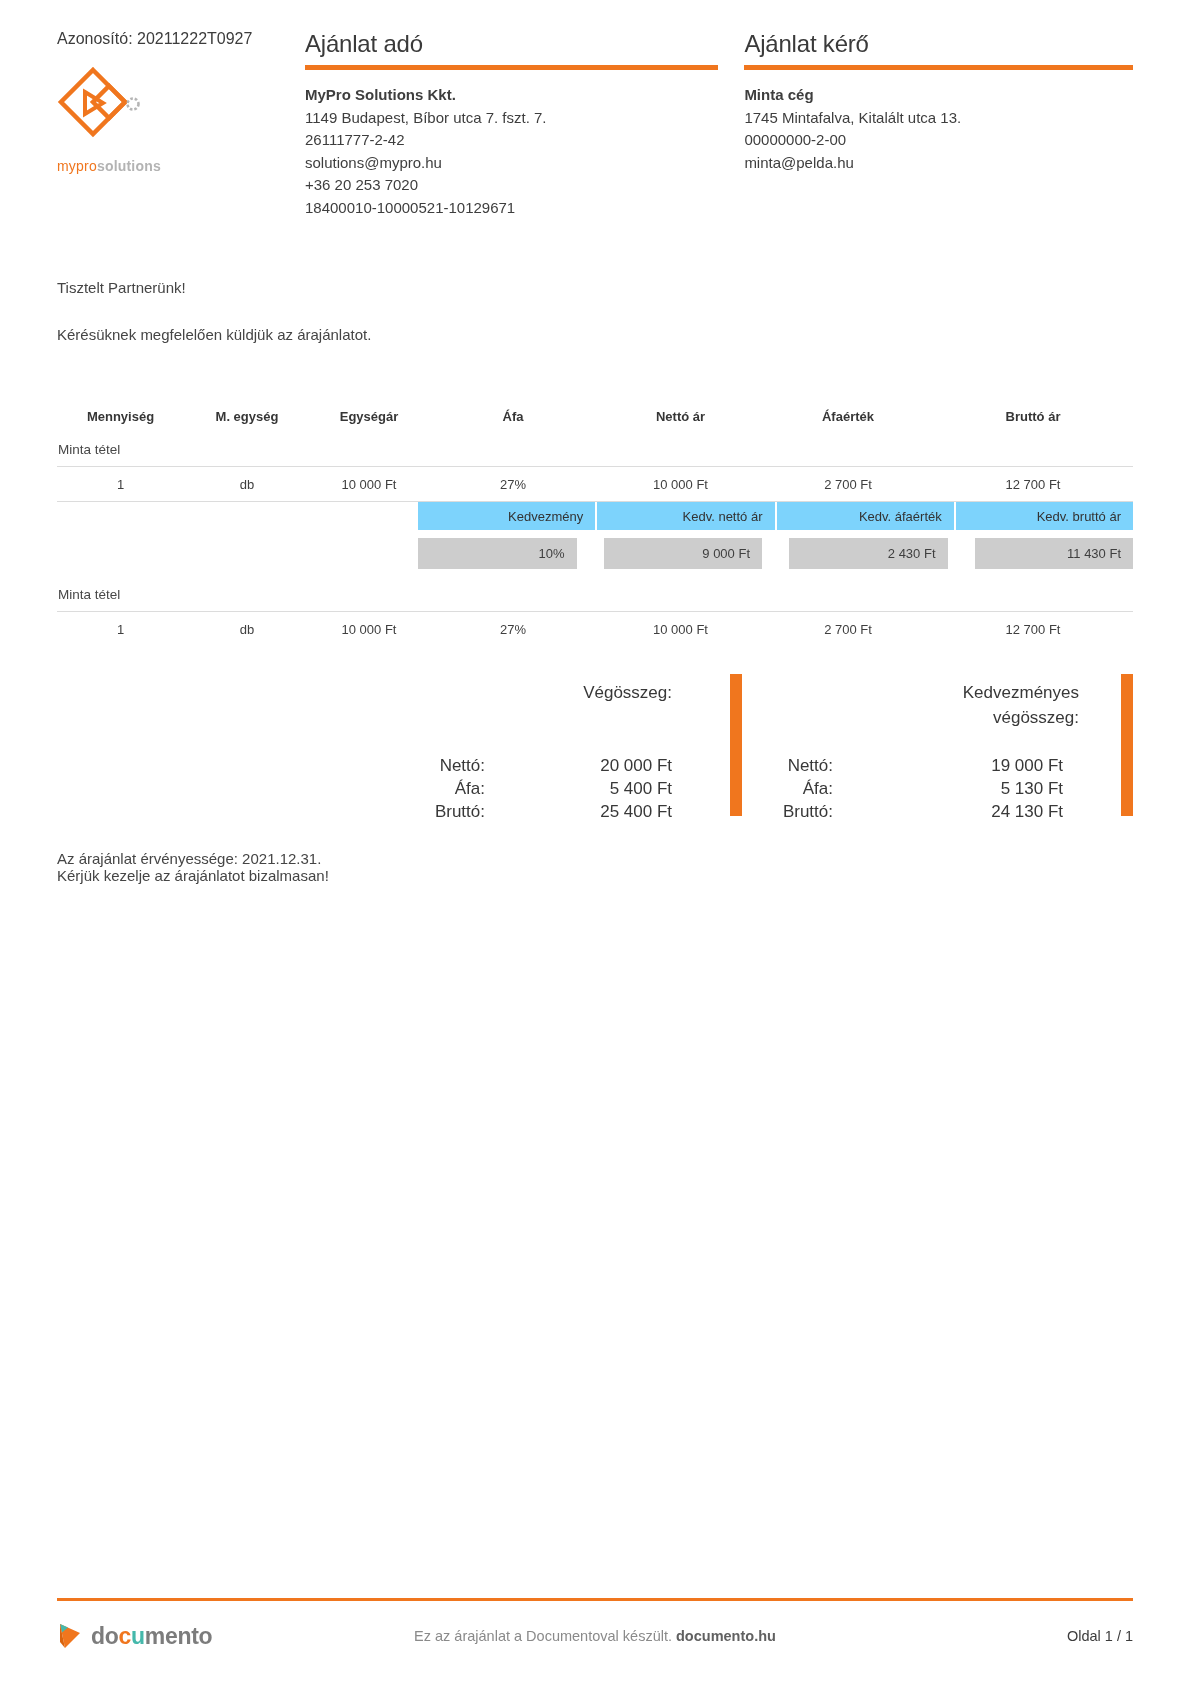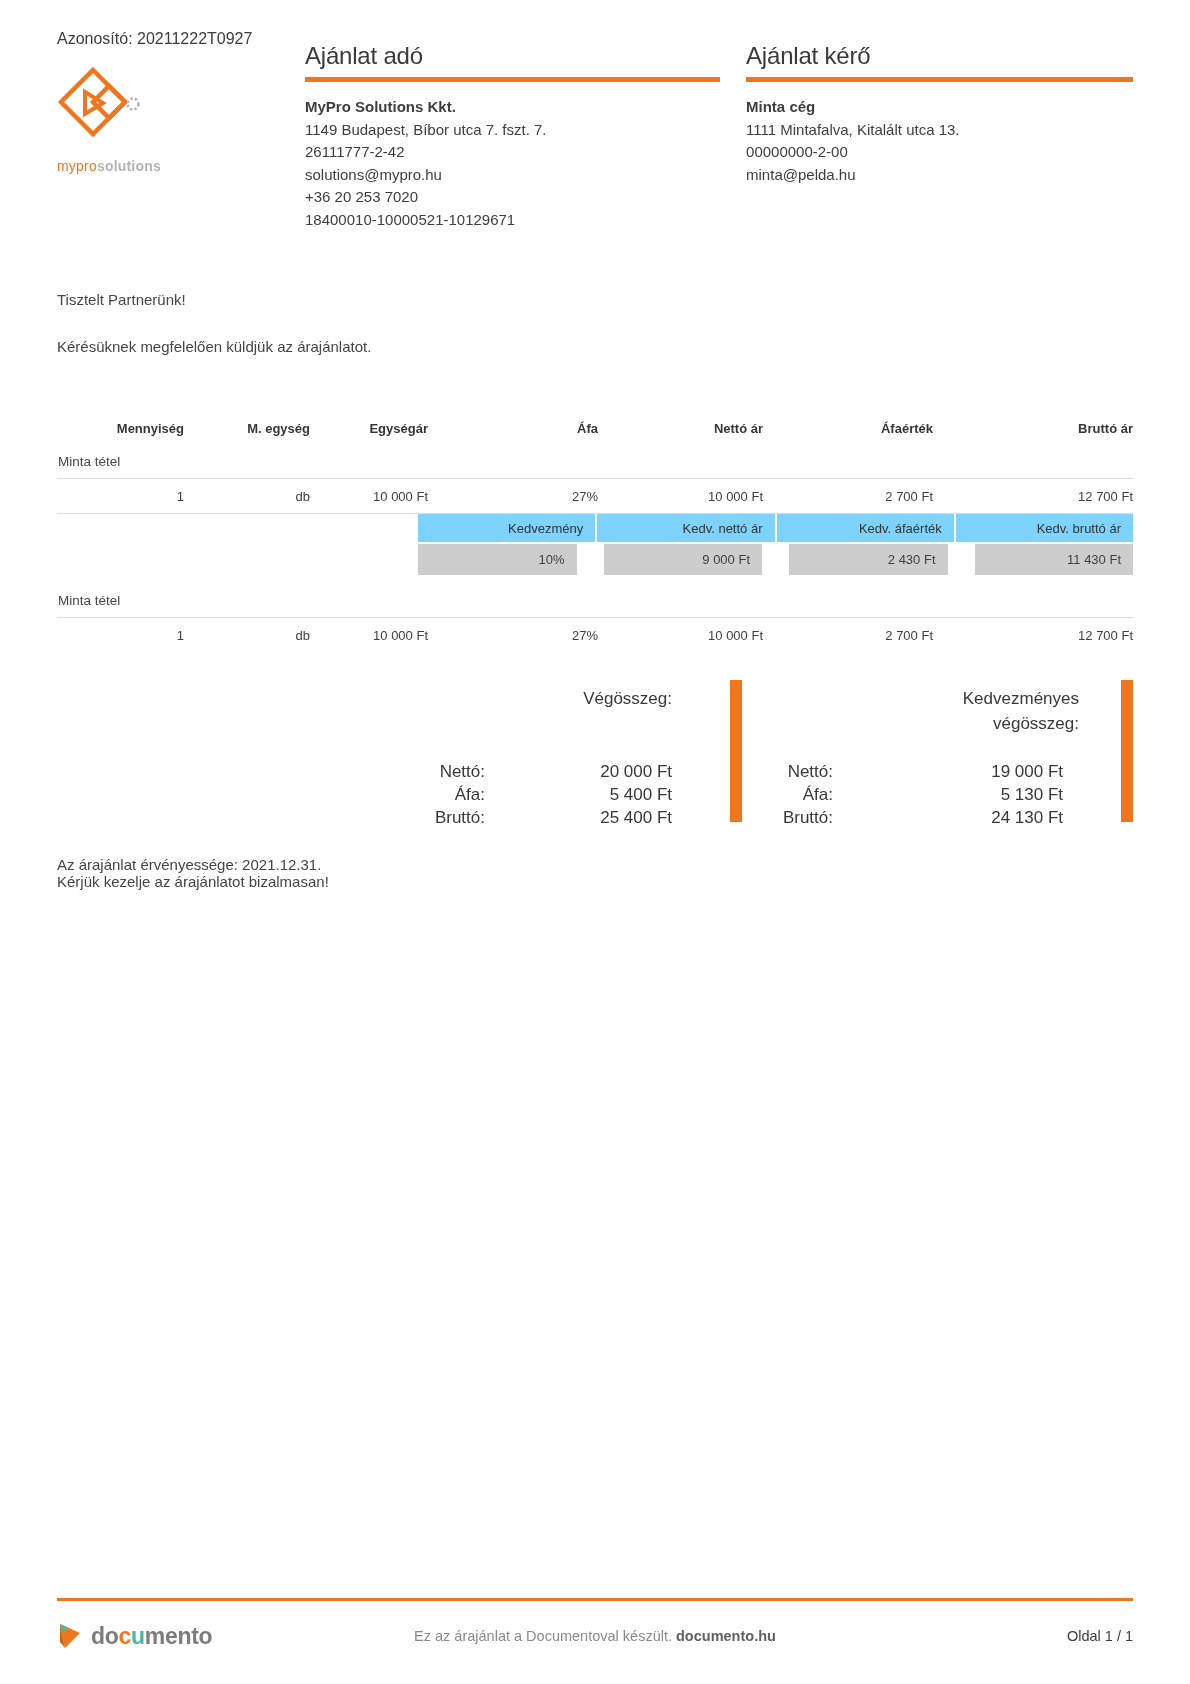--- a/index.html
+++ b/index.html
@@ -14,41 +14,41 @@
   .header-row { display:flex; align-items:flex-start; }
   .id-logo-col { width:248px; flex:0 0 248px; }
   .identifier { font-size:16px; color:#3c3c3c; }
   .logo-wrap { margin-top:18px; width:150px; }
   .logo-word { margin-top:4px; font-size:14px; letter-spacing:.2px; }
   .logo-word .b { color:#f0761e; font-weight:normal; }
   .logo-word .l { color:#b3b3b3; font-weight:bold; }
 
   .hcol { flex:1 1 auto; }
   .hcol.issuer { margin-right:26px; }
-  .hcol-title { font-size:24px; color:#3a3a3a; font-weight:400; letter-spacing:-.2px;margin-top:12px; }
+  .hcol-title { font-size:24px; color:#3a3a3a; font-weight:400; letter-spacing:-.2px; }
   .hcol-rule { height:5px; background:#f0761e; margin-top:7px; }
   .hcol-body { margin-top:14px; font-size:15px; line-height:22.5px; color:#3e3e3e; }
   .hcol-body .company { font-weight:bold; }
 
   
   .greeting { margin-top:60px; font-size:15px; color:#454545; }
   .greeting p + p { margin-top:30px; }
 
   
   .items-table { margin-top:66px; font-size:13px; color:#3f3f3f; }
   .grid7 { display:grid; grid-template-columns:127px 126px 118px 170px 165px 170px 200px; }
-  .grid7 > div { text-align:right; }
+  .grid7 > div { text-align:center; }
   .t-head { font-weight:bold; color:#363636; }
   .item-name { padding:18px 0 9px 1px; border-bottom:1px solid #dcdcdc; text-align:left; color:#474747; font-size:13.5px; }
   .item-row { border-bottom:1px solid #dcdcdc; }
   .item-row > div { padding:10px 0 9px 0; }
   .item-block:last-child .item-row { border-bottom:none; }
   .discount { margin-left:361px; }
   .disc-grid { display:grid; grid-template-columns:1fr 1fr 1fr 1fr; column-gap:2px; }
-  .disc-grid + .disc-grid { margin-top:2px;gap:27px; }
+  .disc-grid + .disc-grid { margin-top:8px;gap:27px; }
   .disc-grid > div { text-align:right; padding:7px 12px 6px 0; }
   .disc-head > div { background:#7dd3fc; font-weight:normal; color:#333; }
   .disc-vals > div { background:#cdcdcd; padding-top:8px; padding-bottom:8px; }
 
   
   .totals { position:relative; margin-top:28px; height:150px; font-size:17px; color:#383838; }
   .tot-bar { position:absolute; top:0; width:12px; height:142px; background:#f0761e; }
   .tot-bar.left { left:673px; }
   .tot-bar.right { left:1064px; }
   .tot-title { position:absolute; top:6px; text-align:right; line-height:25px; }
@@ -111,21 +111,21 @@
         <div>+36 20 253 7020</div>
         <div>18400010-10000521-10129671</div>
       </div>
     </div>
 
     <div class="hcol">
       <div class="hcol-title">Ajánlat kérő</div>
       <div class="hcol-rule"></div>
       <div class="hcol-body">
         <div class="company">Minta cég</div>
-        <div>1111 Mintafalva, Kitalált utca 13.</div>
+        <div>1745 Mintafalva, Kitalált utca 13.</div>
         <div>00000000-2-00</div>
         <div>minta@pelda.hu</div>
       </div>
     </div>
   </div>
 
   <div class="greeting">
     <p>Tisztelt Partnerünk!</p>
     <p>Kérésüknek megfelelően küldjük az árajánlatot.</p>
   </div>

